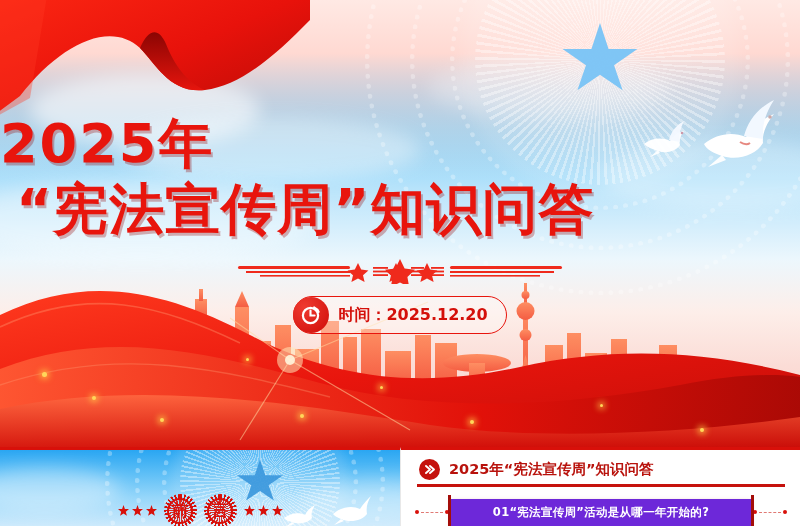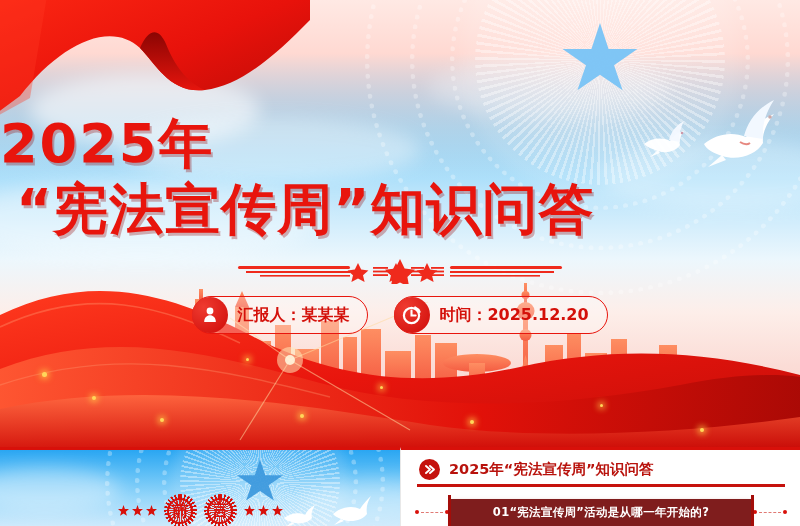--- a/index.html
+++ b/index.html
@@ -162,21 +162,21 @@
     font-size:14.5px; font-weight:700; color:#b8120c; white-space:nowrap;
     font-family:"DejaVu Sans","Liberation Sans",sans-serif;
   }
   .br-rule { position:absolute; left:16px; top:34px; width:368px; height:2.5px; background:#c5110c; }
 
   .qwrap { position:absolute; left:0; top:45px; width:400px; height:34px;
            display:flex; align-items:center; justify-content:center; }
   .q-dash { width:22px; height:0; border-top:1.5px dashed #e07a74; }
   .q-dot { width:4px; height:4px; border-radius:50%; background:#d8100a; margin:0 2px; }
   .qbar {
-    position:relative; width:300px; height:27px; background:#7f1d1d;
+    position:relative; width:300px; height:27px; background:#6d28d9;
     display:flex; align-items:center; justify-content:center;
     box-shadow:0 2px 5px rgba(150,0,0,.25);
   }
   .qbar::before, .qbar::after {
     content:""; position:absolute; width:3px; height:34px; background:#a30d09; top:-4px;
   }
   .qbar::before { left:-3px; }
   .qbar::after  { right:-3px; }
   .qtext {
     font-size:11.5px; font-weight:700; color:#ffffff; white-space:nowrap;
@@ -350,29 +350,20 @@
           <rect x="203" y="9" width="13" height="1.8"></rect>
           <rect x="203" y="12.6" width="13" height="1.8"></rect>
           <rect x="203" y="16.2" width="13" height="1.8"></rect>
         </g>
         <polygon fill="#ef2a1c" points="172,1 176.6,10.4 187,11.8 179.4,19 181.2,29.2 172,24.4 162.8,29.2 164.6,19 157,11.8 167.4,10.4"></polygon>
         <polygon fill="#ef2a1c" points="199,5 202.2,11.6 209.4,12.4 204,17.2 205.6,24 199,20.6 192.4,24 194,17.2 188.6,12.4 195.8,11.6"></polygon>
       </svg>
     </div>
 
     <div class="meta-row">
-      <div class="pill">
-        <span class="badge">
-          <svg width="20" height="20" viewBox="0 0 20 20">
-            <circle cx="10" cy="6" r="3.4" fill="#fff"></circle>
-            <path d="M4.2 17 C4.2 12.4 7 10.3 10 10.3 C13 10.3 15.8 12.4 15.8 17 Z" fill="#fff"></path>
-          </svg>
-        </span>
-        <span class="ptext">汇报人：某某某</span>
-      </div>
 
       <div class="pill">
         <span class="badge">
           <svg width="22" height="22" viewBox="0 0 22 22">
             <circle cx="10.5" cy="11.5" r="7.6" fill="none" stroke="#fff" stroke-width="2.2"></circle>
             <path d="M10.5 6.6 V11.5 H14.6" stroke="#fff" stroke-width="2.1" fill="none" stroke-linecap="round"></path>
             <path d="M14.2 3.4 a8 8 0 0 1 4.4 4.6" stroke="#fff" stroke-width="2.2" fill="none" stroke-linecap="round"></path>
           </svg>
         </span>
         <span class="ptext">时间：2025.12.20</span>

